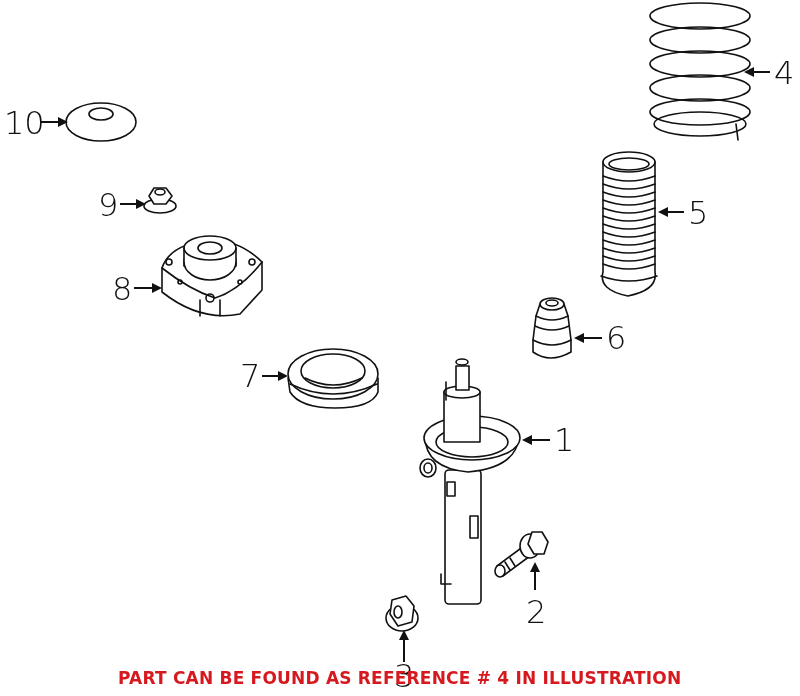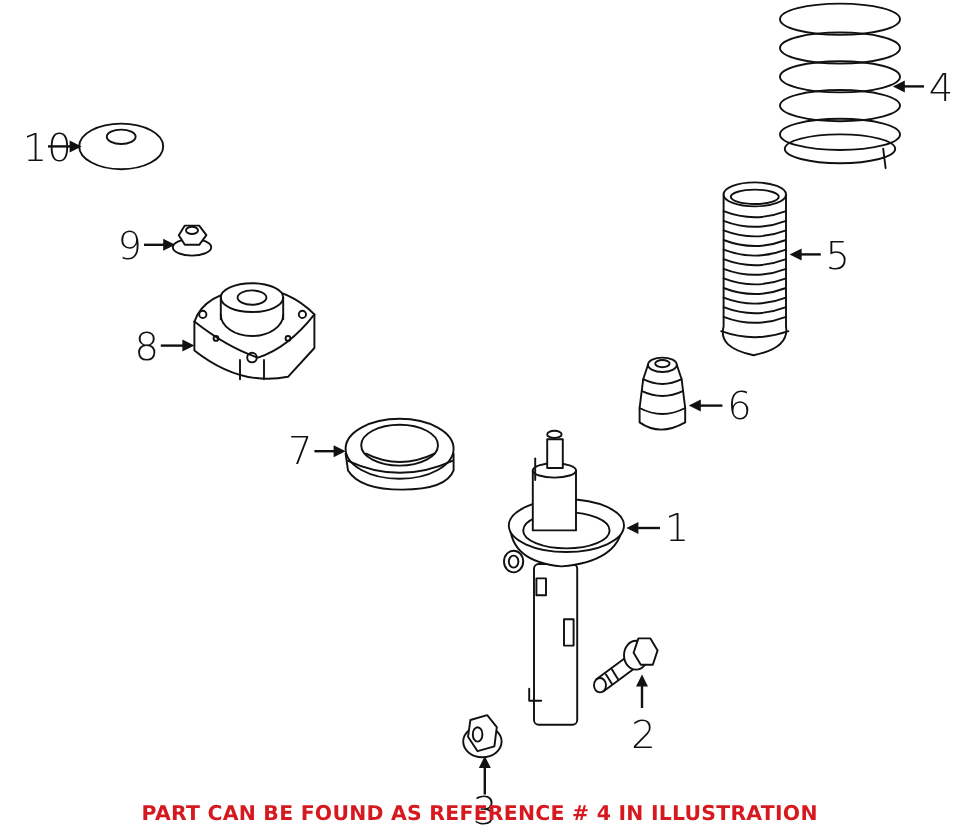--- a/index.html
+++ b/index.html
@@ -158,21 +158,21 @@
     <ellipse class="ln" cx="402" cy="618" rx="16" ry="13"></ellipse>
     <polygon class="ln" points="392,600 406,596 414,606 412,622 398,626 390,614"></polygon>
     <ellipse class="nf" cx="398" cy="612" rx="4" ry="6"></ellipse>
   </g>
   <g>
     <line class="arrow" x1="404" y1="640" x2="404" y2="662"></line>
     <polygon class="head" points="404,630 399,640 409,640"></polygon>
   </g>
 </svg>
 
-<div class="callout" style="left:19px; top:107px;">10</div>
+<div class="callout" style="left:4px; top:107px;">10</div>
 <div class="callout" style="left:98px; top:189px;">9</div>
 <div class="callout" style="left:112px; top:273px;">8</div>
 <div class="callout" style="left:240px; top:360px;">7</div>
 <div class="callout" style="left:774px; top:57px;">4</div>
 <div class="callout" style="left:688px; top:197px;">5</div>
 <div class="callout" style="left:606px; top:322px;">6</div>
 <div class="callout" style="left:554px; top:424px;">1</div>
 <div class="callout" style="left:526px; top:596px;">2</div>
 <div class="callout" style="left:394px; top:660px;">3</div>
 

